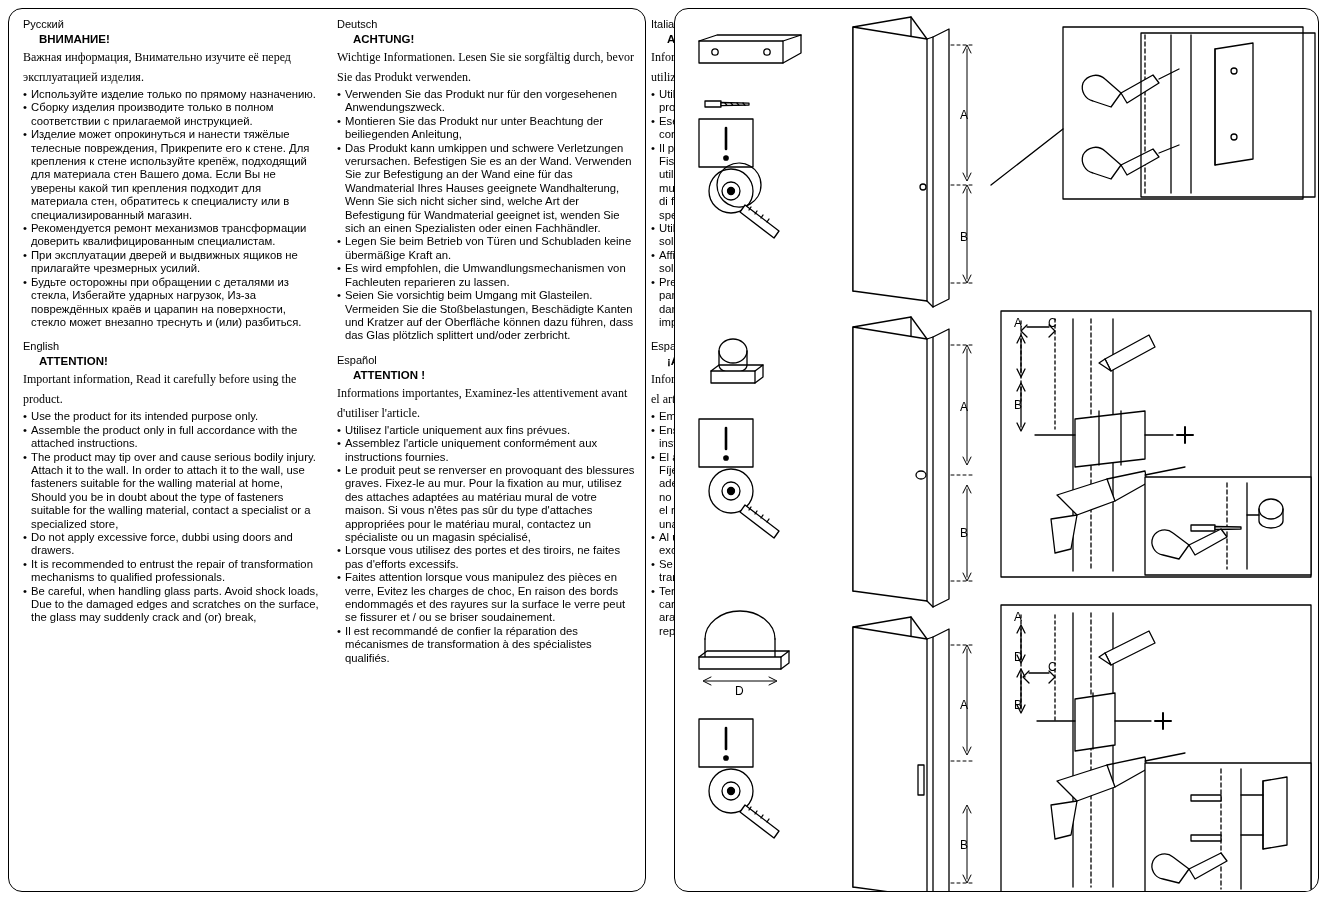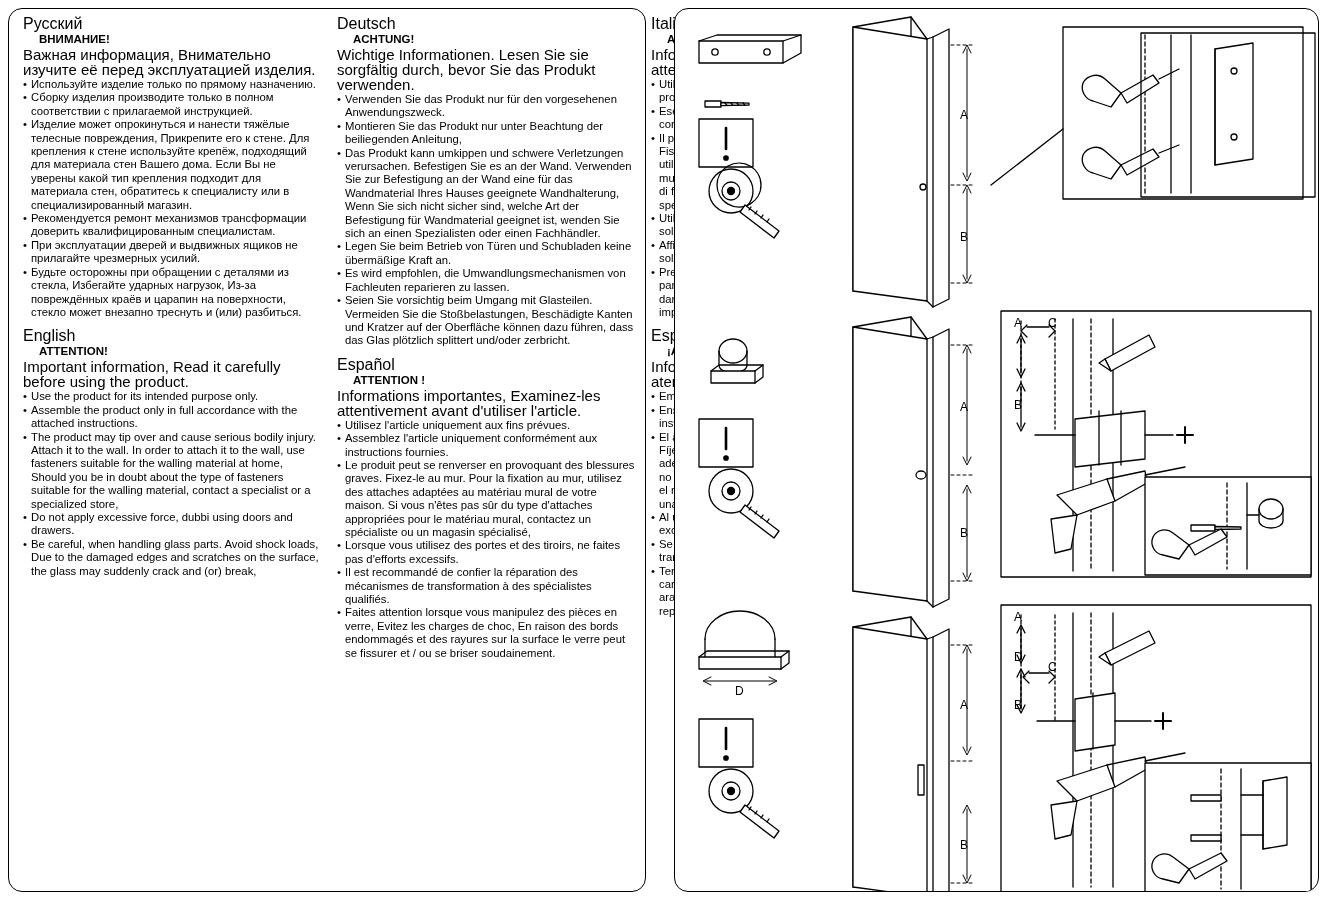--- a/index.html
+++ b/index.html
@@ -44,35 +44,36 @@
     column-count: 2;
     column-gap: 16px;
     column-fill: auto;
     height: 868px;
   }
   .lang-block {
     break-inside: avoid-column;
     margin-bottom: 10px;
   }
   .lang-name {
-    font-size: 16px;
+    font-size: 11px;
     line-height: 14px;
     margin-bottom: 1px;
   }
   .lang-head {
     font-size: 11.5px;
     font-weight: bold;
     line-height: 14px;
     margin-bottom: 1px;
     margin-left: 16px;
   }
   .lang-intro {
-    font-size: 15px;
-    line-height: 15px;
+    font-size: 12px;
+    line-height: 20px;
     margin-bottom: 1px;
+    font-family: Liberation Serif, serif;
   }
   ul.bullets {
     list-style: none;
     margin: 0;
     padding: 0;
   }
   ul.bullets li {
     font-size: 11.3px;
     line-height: 13.4px;
     padding-left: 8px;
@@ -117,20 +118,21 @@
 
       <div class="lang-block">
         <div class="lang-name">English</div>
         <div class="lang-head">ATTENTION!</div>
         <div class="lang-intro">Important information, Read it carefully before using the product.</div>
         <ul class="bullets">
           <li>Use the product for its intended purpose only.</li>
           <li>Assemble the product only in full accordance with the attached instructions.</li>
           <li>The product may tip over and cause serious bodily injury. Attach it to the wall. In order to attach it to the wall, use fasteners suitable for the walling material at home, Should you be in doubt about the type of fasteners suitable for the walling material, contact a specialist or a specialized store,</li>
           <li>Do not apply excessive force, dubbi using doors and drawers.</li>
+          <li>It is recommended to entrust the repair of transformation mechanisms to qualified professionals.</li>
           <li>Be careful, when handling glass parts. Avoid shock loads, Due to the damaged edges and scratches on the surface, the glass may suddenly crack and (or) break,</li>
         </ul>
       </div>
 
       <div class="lang-block">
         <div class="lang-name">Deutsch</div>
         <div class="lang-head">ACHTUNG!</div>
         <div class="lang-intro">Wichtige Informationen. Lesen Sie sie sorgfältig durch, bevor Sie das Produkt verwenden.</div>
         <ul class="bullets">
           <li>Verwenden Sie das Produkt nur für den vorgesehenen Anwendungszweck.</li>
@@ -144,22 +146,22 @@
 
       <div class="lang-block">
         <div class="lang-name">Español</div>
         <div class="lang-head">ATTENTION !</div>
         <div class="lang-intro">Informations importantes, Examinez-les attentivement avant d'utiliser l'article.</div>
         <ul class="bullets">
           <li>Utilisez l'article uniquement aux fins prévues.</li>
           <li>Assemblez l'article uniquement conformément aux instructions fournies.</li>
           <li>Le produit peut se renverser en provoquant des blessures graves. Fixez-le au mur. Pour la fixation au mur, utilisez des attaches adaptées au matériau mural de votre maison. Si vous n'êtes pas sûr du type d'attaches appropriées pour le matériau mural, contactez un spécialiste ou un magasin spécialisé,</li>
           <li>Lorsque vous utilisez des portes et des tiroirs, ne faites pas d'efforts excessifs.</li>
+          <li>Faites attention lorsque vous manipulez des pièces en verre, Evitez les charges de choc, En raison des bords endommagés et des rayures sur la surface le verre peut se fissurer et / ou se briser soudainement.</li>
           <li>Il est recommandé de confier la réparation des mécanismes de transformation à des spécialistes qualifiés.</li>
-          <li>Faites attention lorsque vous manipulez des pièces en verre, Evitez les charges de choc, En raison des bords endommagés et des rayures sur la surface le verre peut se fissurer et / ou se briser soudainement.</li>
         </ul>
       </div>
 
       <div class="lang-block">
         <div class="lang-name">Italiano</div>
         <div class="lang-head">ATTENZIONE!</div>
         <div class="lang-intro">Informazioni importanti, Leggere attentamente prima di utilizzare il prodotto.</div>
         <ul class="bullets">
           <li>Utilizzare il prodotto esclusivamente per i fini previsti dal produttore,</li>
           <li>Eseguire l'assemblaggio del prodotto solo in piena conformità al manuale allegato.</li>

